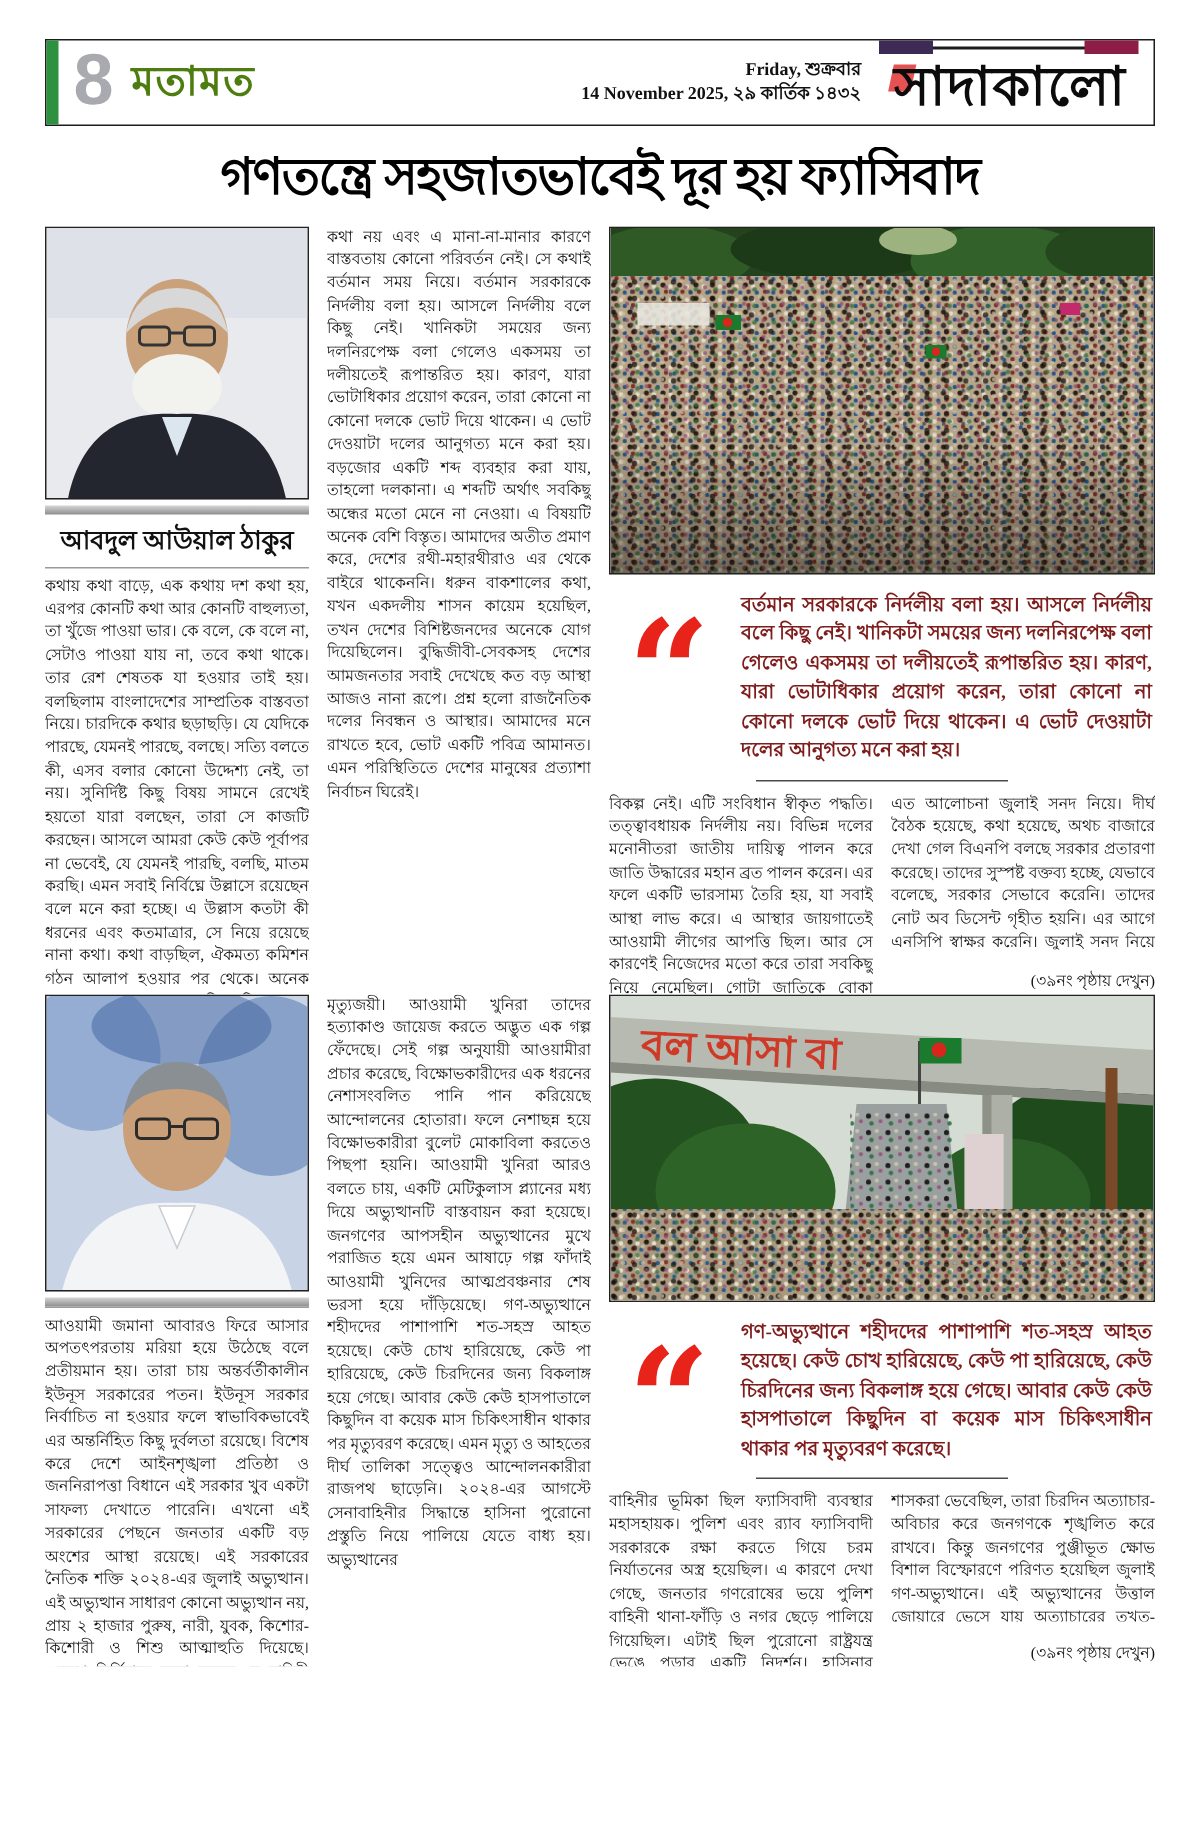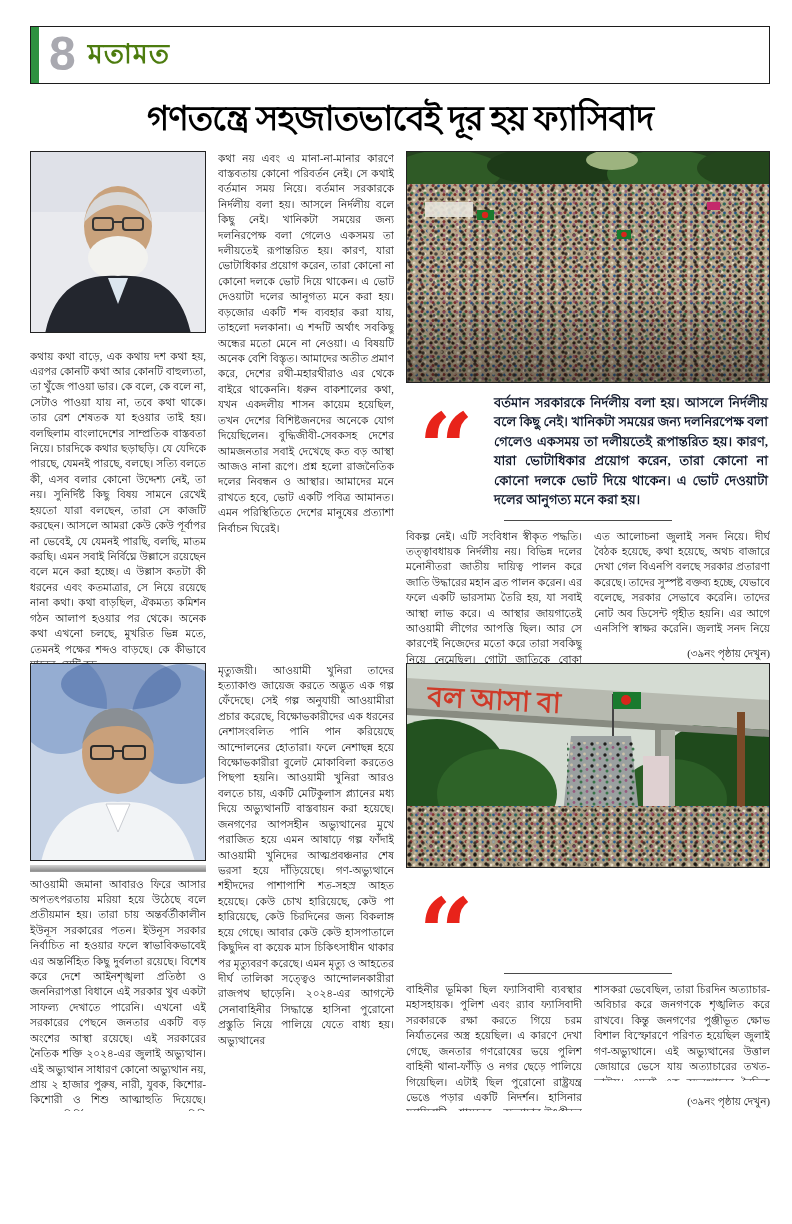--- a/index.html
+++ b/index.html
@@ -22,55 +22,69 @@
   .logo-text { position:relative; font-size:36px; font-weight:bold; color:#0b0b0b; letter-spacing:1px; line-height:50px; font-family:"Liberation Serif", serif; }
   .logo-accent { position:absolute; left:10px; top:16px; width:15px; height:18px; background:#e02727; transform:skew(-12deg); opacity:.8; }
 
   
   .headline { text-align:center; font-weight:bold; color:#000; font-size:34px; line-height:1.25; white-space:nowrap; overflow:hidden; margin:14px 0 10px; letter-spacing:-1px; }
 
   
   .article { display:flex; gap:12px; }
   .colnarrow { flex:0 0 176px; width:176px; display:flex; flex-direction:column; overflow:hidden; }
   .rightblock { flex:0 0 364px; width:364px; display:flex; flex-direction:column; overflow:hidden; }
-  .a1 .colnarrow, .a1 .rightblock { height:512px;align-items:center; }
+  .a1 .colnarrow, .a1 .rightblock { height:512px; }
   .a2 .colnarrow, .a2 .rightblock { height:448px; }
 
   .bodytext { font-size:10.5px; line-height:1.47; text-align:justify; color:#141414; overflow:hidden; flex:1; }
   .colwrap { display:flex; flex-direction:column; overflow:hidden; width:176px; flex:0 0 176px; }
   .continuation { text-align:right; font-weight:normal; font-size:10.5px; padding-top:2px;margin-top:11px; }
 
   .photoframe { border:1px solid #222; overflow:hidden; position:relative; background:#ddd; }
   .authorphoto { height:182px; }
   .a2 .authorphoto { height:198px; }
   .graybar { height:6px; background:linear-gradient(#d6d6d6,#8d8d8d); margin-top:4px; }
   .authorname { text-align:center; font-weight:bold; font-size:17px; padding:4px 0 3px; white-space:nowrap; overflow:hidden; }
   .thinrule { border-top:1.5px solid #9a9a9a; margin-bottom:5px; }
 
   .mainphoto { height:232px; }
   .a2 .mainphoto { height:205px; }
 
   .quote { display:flex; gap:8px; padding:10px 2px 2px 0; }
   .qmark { flex:0 0 80px; font-family:"DejaVu Serif", serif; font-weight:bold; font-size:96px; line-height:.62; color:#e8231a; text-align:center; padding-top:26px; }
-  .qtext { font-size:13px; font-weight:bold; line-height:1.5; text-align:justify; color:#0f172a; }
+  .qtext { font-size:13px; font-weight:bold; line-height:1.5; text-align:justify; color:#7f1d1d; }
   .quote-divider { width:46%; margin:8px auto 8px; border-top:1.3px solid #4a4a4a; }
   .twocol { display:flex; gap:12px; flex:1; overflow:hidden; }
 
   svg { display:block; }
 </style>
 </head>
 <body>
 
 <div class="page">
   <div class="content">
 
     <div class="masthead">
       <div class="gbar"></div>
       <div class="pagenum">8</div>
       <div class="section-title">মতামত</div>
+      <div class="mast-right">
+        <div class="dateblock">
+          <div>Friday, শুক্রবার</div>
+          <div>14 November 2025, ২৯ কার্তিক ১৪৩২</div>
+        </div>
+        <div class="logoblock">
+          <div class="logo-rule"></div>
+          <div class="logo-tag left"></div>
+          <div class="logo-tag right"></div>
+          <div class="logo-accent"></div>
+          <div class="logo-text">সাদাকালো</div>
+        </div>
+        <div class="gbar"></div>
+      </div>
     </div>
 
     <div class="headline">গণতন্ত্রে সহজাতভাবেই দূর হয় ফ্যাসিবাদ</div>
 
     <div class="article a1">
 
       <div class="colnarrow">
         <div class="photoframe authorphoto">
           <svg width="174" height="182" viewBox="0 0 174 182">
             <rect width="174" height="182" fill="#e9eaee"></rect>
@@ -79,20 +93,21 @@
             <path d="M53,70 q34,-34 68,0 q-6,-30 -34,-30 q-28,0 -34,30" fill="#d8d8d8"></path>
             <rect x="62" y="66" width="20" height="12" rx="3" fill="none" stroke="#333" stroke-width="2"></rect>
             <rect x="92" y="66" width="20" height="12" rx="3" fill="none" stroke="#333" stroke-width="2"></rect>
             <line x1="82" y1="70" x2="92" y2="70" stroke="#333" stroke-width="2"></line>
             <ellipse cx="87" cy="106" rx="30" ry="22" fill="#f2f2ef"></ellipse>
             <path d="M14,182 C24,132 56,122 87,124 C118,122 150,132 160,182 Z" fill="#23262e"></path>
             <polygon points="77,126 97,126 87,152" fill="#dce6ef"></polygon>
           </svg>
         </div>
         <div class="graybar"></div>
+        <div class="authorname">আবদুল আউয়াল ঠাকুর</div>
         <div class="thinrule"></div>
         <div class="bodytext">কথায় কথা বাড়ে, এক কথায় দশ কথা হয়, এরপর কোনটি কথা আর কোনটি বাহুল্যতা, তা খুঁজে পাওয়া ভার। কে বলে, কে বলে না, সেটাও পাওয়া যায় না, তবে কথা থাকে। তার রেশ শেষতক যা হওয়ার তাই হয়। বলছিলাম বাংলাদেশের সাম্প্রতিক বাস্তবতা নিয়ে। চারদিকে কথার ছড়াছড়ি। যে যেদিকে পারছে, যেমনই পারছে, বলছে। সত্যি বলতে কী, এসব বলার কোনো উদ্দেশ্য নেই, তা নয়। সুনির্দিষ্ট কিছু বিষয় সামনে রেখেই হয়তো যারা বলছেন, তারা সে কাজটি করছেন। আসলে আমরা কেউ কেউ পূর্বাপর না ভেবেই, যে যেমনই পারছি, বলছি, মাতম করছি। এমন সবাই নির্বিঘ্নে উল্লাসে রয়েছেন বলে মনে করা হচ্ছে। এ উল্লাস কতটা কী ধরনের এবং কতমাত্রার, সে নিয়ে রয়েছে নানা কথা। কথা বাড়ছিল, ঐকমত্য কমিশন গঠন আলাপ হওয়ার পর থেকে। অনেক কথা এখনো চলছে, মুখরিত ভিন্ন মতে, তেমনই পক্ষের শব্দও বাড়ছে। কে কীভাবে মানেন, সেটি বড়</div>
       </div>
 
       <div class="colnarrow">
         <div class="bodytext">কথা নয় এবং এ মানা-না-মানার কারণে বাস্তবতায় কোনো পরিবর্তন নেই। সে কথাই বর্তমান সময় নিয়ে। বর্তমান সরকারকে নির্দলীয় বলা হয়। আসলে নির্দলীয় বলে কিছু নেই। খানিকটা সময়ের জন্য দলনিরপেক্ষ বলা গেলেও একসময় তা দলীয়তেই রূপান্তরিত হয়। কারণ, যারা ভোটাধিকার প্রয়োগ করেন, তারা কোনো না কোনো দলকে ভোট দিয়ে থাকেন। এ ভোট দেওয়াটা দলের আনুগত্য মনে করা হয়। বড়জোর একটি শব্দ ব্যবহার করা যায়, তাহলো দলকানা। এ শব্দটি অর্থাৎ সবকিছু অন্ধের মতো মেনে না নেওয়া। এ বিষয়টি অনেক বেশি বিস্তৃত। আমাদের অতীত প্রমাণ করে, দেশের রথী-মহারথীরাও এর থেকে বাইরে থাকেননি। ধরুন বাকশালের কথা, যখন একদলীয় শাসন কায়েম হয়েছিল, তখন দেশের বিশিষ্টজনদের অনেকে যোগ দিয়েছিলেন। বুদ্ধিজীবী-সেবকসহ দেশের আমজনতার সবাই দেখেছে কত বড় আস্থা আজও নানা রূপে। প্রশ্ন হলো রাজনৈতিক দলের নিবন্ধন ও আস্থার। আমাদের মনে রাখতে হবে, ভোট একটি পবিত্র আমানত। এমন পরিস্থিতিতে দেশের মানুষের প্রত্যাশা নির্বাচন ঘিরেই।</div>
       </div>
 
       <div class="rightblock">
         <div class="photoframe mainphoto">
@@ -226,20 +241,21 @@
             <rect x="236" y="92" width="26" height="58" fill="#e3e6e1"></rect>
             <rect x="236" y="92" width="26" height="58" fill="#d8a7b4" opacity=".35"></rect>
             <rect x="330" y="48" width="8" height="157" fill="#7a4a28"></rect>
             <rect y="142" width="362" height="63" fill="url(#c2a)"></rect>
             <rect y="142" width="362" height="63" fill="url(#c2b)" opacity=".7"></rect>
           </svg>
         </div>
 
         <div class="quote">
           <div class="qmark">“</div>
+          <div class="qtext">গণ-অভ্যুত্থানে শহীদদের পাশাপাশি শত-সহস্র আহত হয়েছে। কেউ চোখ হারিয়েছে, কেউ পা হারিয়েছে, কেউ চিরদিনের জন্য বিকলাঙ্গ হয়ে গেছে। আবার কেউ কেউ হাসপাতালে কিছুদিন বা কয়েক মাস চিকিৎসাধীন থাকার পর মৃত্যুবরণ করেছে।</div>
         </div>
         <div class="quote-divider"></div>
 
         <div class="twocol">
           <div class="colwrap">
             <div class="bodytext">বাহিনীর ভূমিকা ছিল ফ্যাসিবাদী ব্যবস্থার মহাসহায়ক। পুলিশ এবং র‍্যাব ফ্যাসিবাদী সরকারকে রক্ষা করতে গিয়ে চরম নির্যাতনের অস্ত্র হয়েছিল। এ কারণে দেখা গেছে, জনতার গণরোষের ভয়ে পুলিশ বাহিনী থানা-ফাঁড়ি ও নগর ছেড়ে পালিয়ে গিয়েছিল। এটাই ছিল পুরোনো রাষ্ট্রযন্ত্র ভেঙে পড়ার একটি নিদর্শন। হাসিনার ফ্যাসিবাদী শাসনের অত্যাচার-উৎপীড়ন তার সঙ্গে ১৫ বছরের শাসনজুড়েই অব্যাহত ছিল। বিচারবহির্ভূত হত্যাকাণ্ড, গুম, খুন, আদালতে গোপনভাবে অন্তরীণ, মামলা-হামলা এবং রাজনৈতিক বিরোধীদের বিষয়-সম্পত্তি এবং ব্যবসা-বাণিজ্যের ক্ষতি করা হয়েছে। ফ্যাসিস্ট</div>
           </div>
           <div class="colwrap">
             <div class="bodytext">শাসকরা ভেবেছিল, তারা চিরদিন অত্যাচার-অবিচার করে জনগণকে শৃঙ্খলিত করে রাখবে। কিন্তু জনগণের পুঞ্জীভূত ক্ষোভ বিশাল বিস্ফোরণে পরিণত হয়েছিল জুলাই গণ-অভ্যুত্থানে। এই অভ্যুত্থানের উত্তাল জোয়ারে ভেসে যায় অত্যাচারের তখত-তাউস। এমনই এক অভ্যুত্থানের নৈতিক শক্তিতে বলীয়ান হয়েই অন্তর্বর্তীকালীন সরকার দেশের দায়িত্ব নিয়েছে। এই সরকারকে ফুৎকারে উড়িয়ে দেওয়া সহজ নয়। তবে কিছু বিশৃঙ্খলা, কিছু নৈরাজ্য, কিছু সহিংসতা এবং কিছু নাশকতা সৃষ্টি করা আওয়ামী ফ্যাসিস্টদের পক্ষে অসম্ভব কিছু নয়। কারণ তাদের হাতে রয়েছে র‍্যাব থেকে লুণ্ঠিত হাজার</div>
             <div class="continuation">(৩৯নং পৃষ্ঠায় দেখুন)</div>

